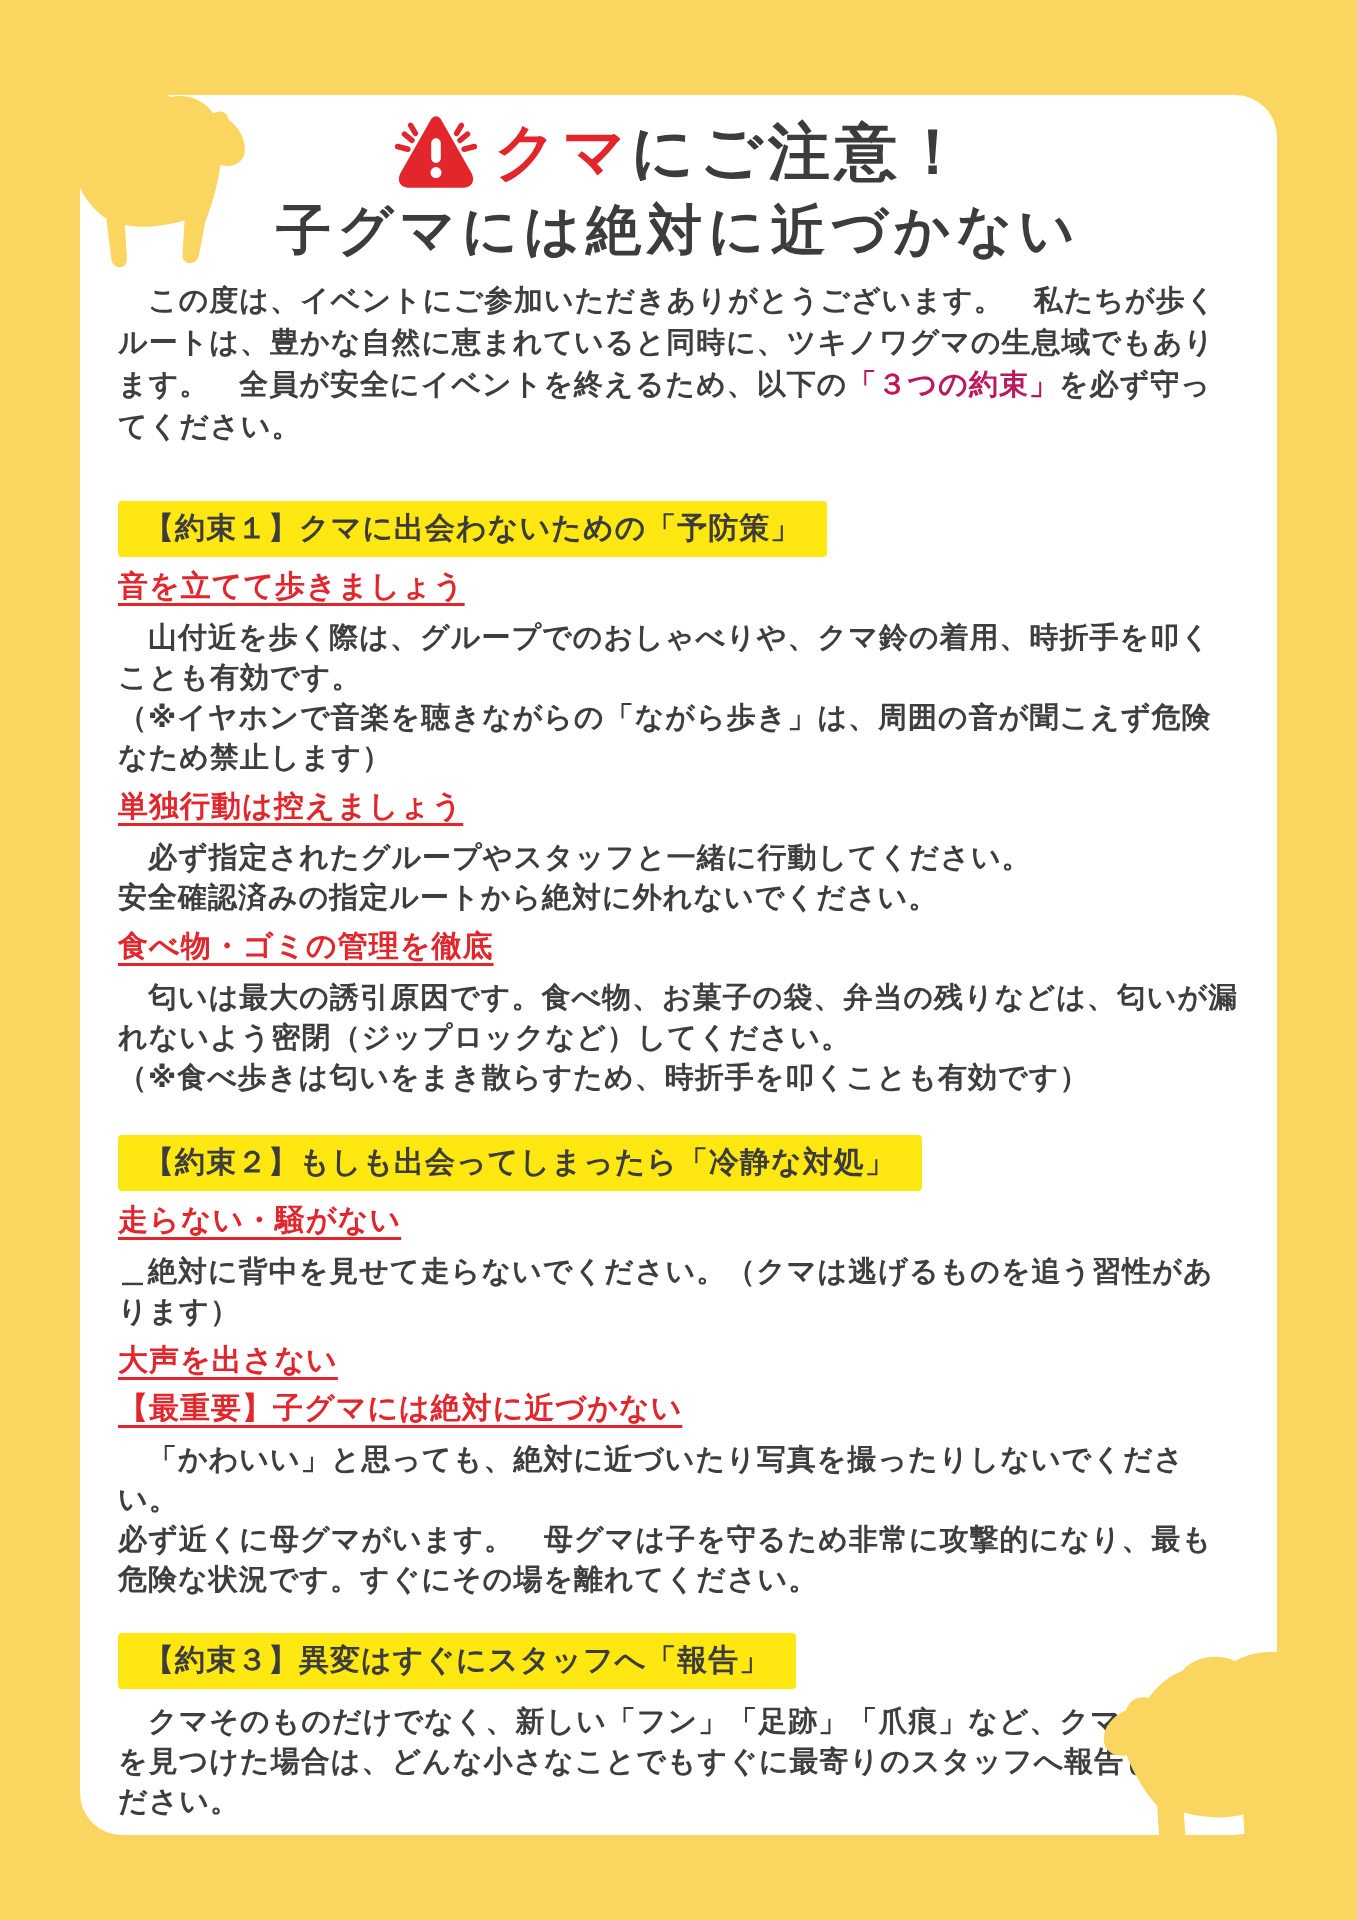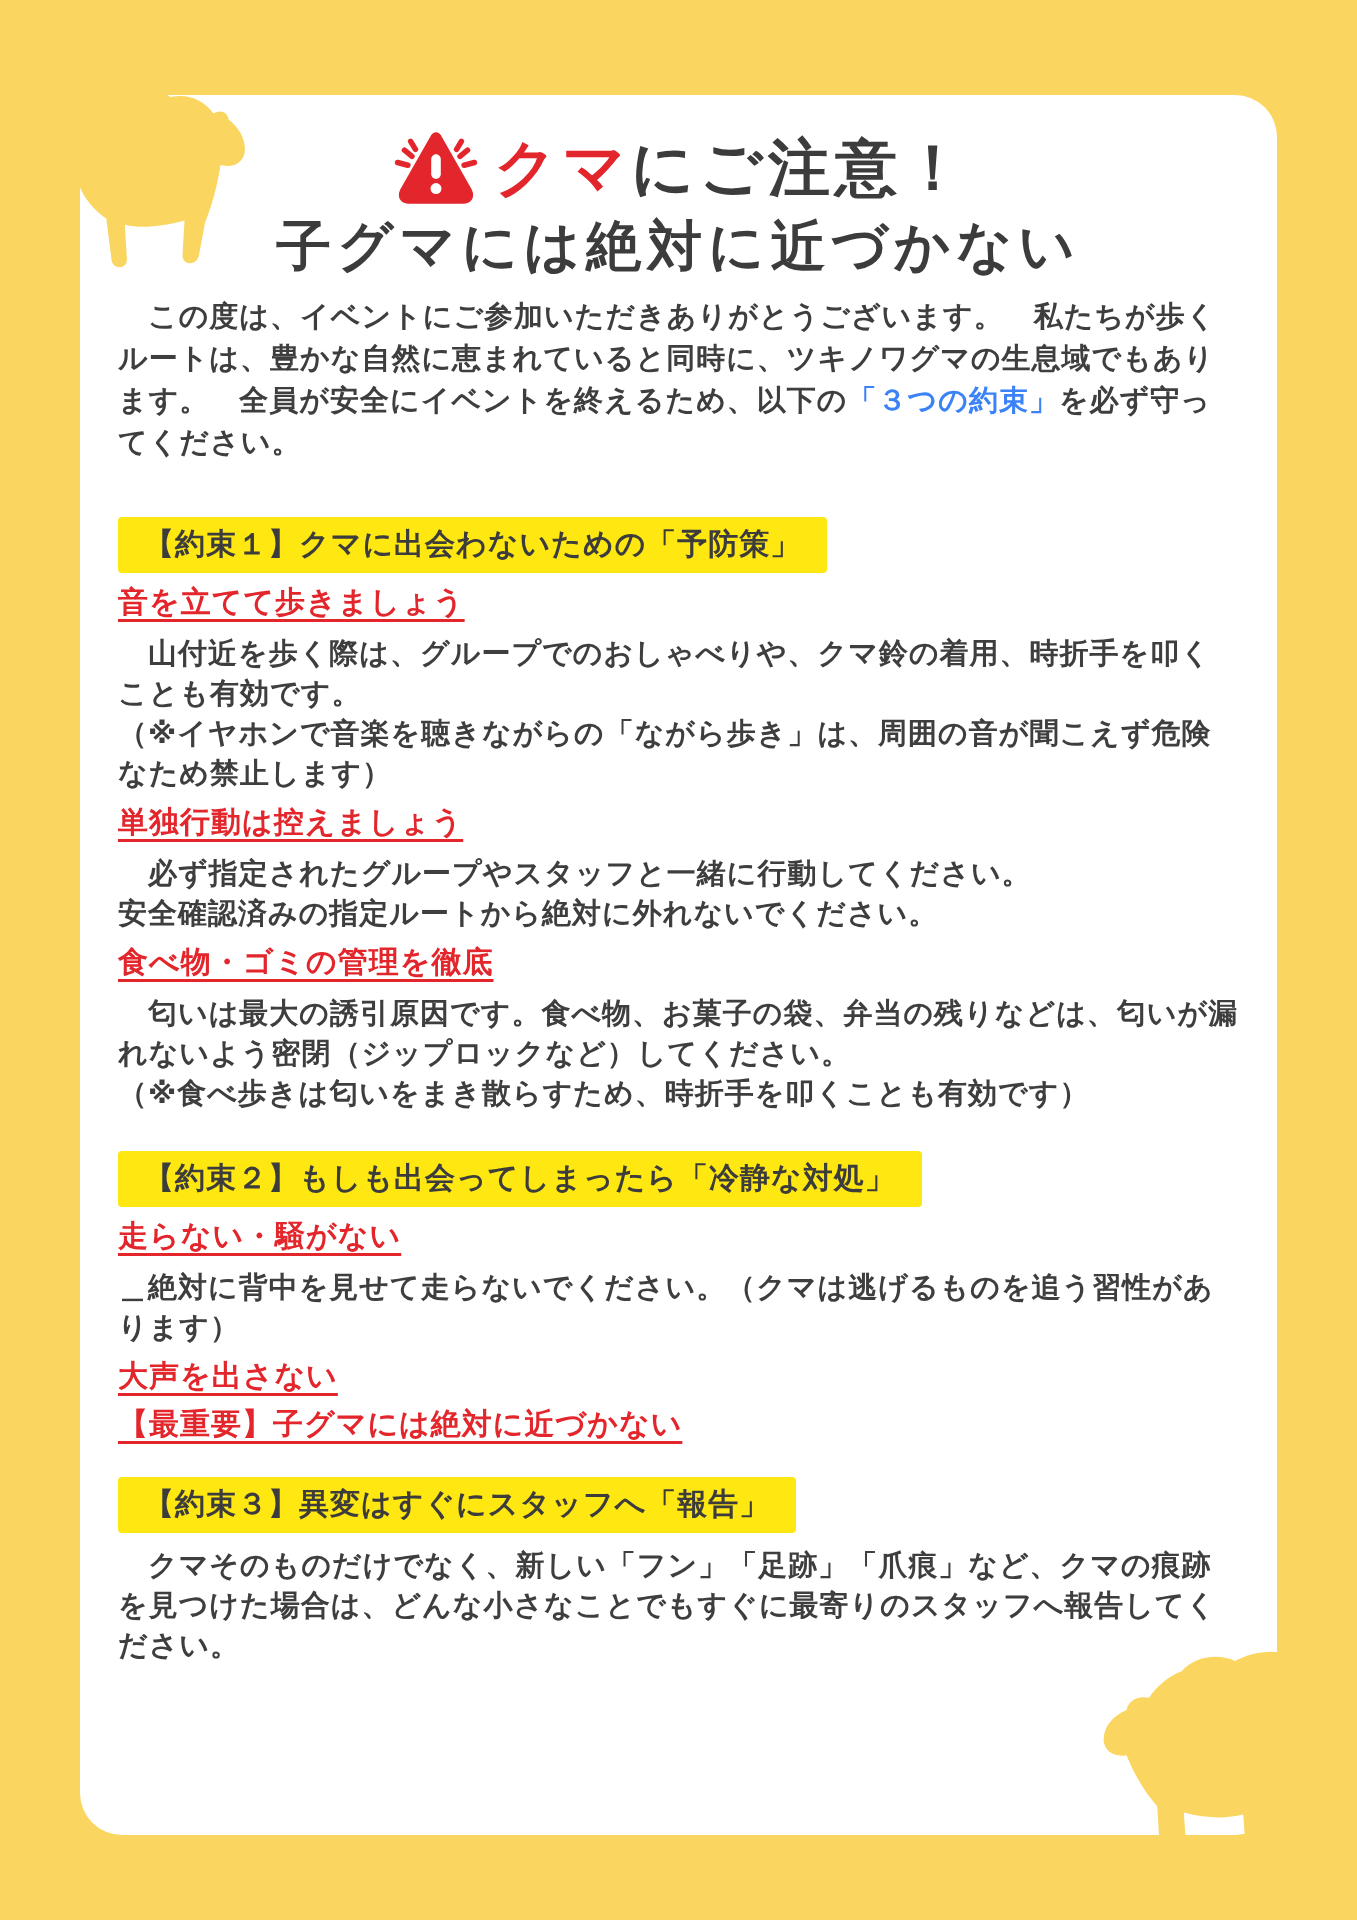--- a/index.html
+++ b/index.html
@@ -13,41 +13,41 @@
     color:#3E3E3E;
   }
   .card {
     position:absolute; z-index:1;
     left:80px; top:95px;
     width:1197px; height:1740px;
     background:#FFFFFF;
     border-radius:42px;
     box-sizing:border-box;
   }
-  .content { position:relative; padding:28px 38px 0 38px; }
+  .content { position:relative; padding:12px 38px 0 38px; }
 
   
   .title-row {
     display:flex; align-items:center; justify-content:center;
     gap:10px; margin-top:2px; height:86px;
   }
   .warn-wrap { width:96px; height:84px; flex:0 0 auto; }
   .title-text { font-size:62px; line-height:80px; letter-spacing:5px; color:#3C3C3C; }
   .title-red  { color:#E2262C; }
   .subtitle {
     text-align:center; font-size:55px; line-height:66px;
     letter-spacing:6px; color:#3C3C3C; margin-top:2px;
   }
 
   
   .intro {
     margin:16px 0 0 0;
     font-size:29px; line-height:42px; letter-spacing:1px;
   }
-  .red-inline { color:#3b82f6; }
+  .red-inline { color:#be185d; }
 
   
   .section-1 { margin-top:54px; }
   .section-2 { margin-top:38px; }
   .section-3 { margin-top:34px; }
   .badge {
     display:inline-block;
     background:#FFE711;
     border-radius:4px;
     padding:9px 26px 11px 26px;
@@ -128,20 +128,22 @@
         <div class="badge">【約束２】もしも出会ってしまったら「冷静な対処」</div>
         <div>
           <div class="item-heading">走らない・騒がない</div>
           <div class="item-body">＿絶対に背中を見せて走らないでください。（クマは逃げるものを追う習性があります）</div>
         </div>
         <div>
           <div class="item-heading">大声を出さない</div>
         </div>
         <div>
           <div class="item-heading"> 【最重要】子グマには絶対に近づかない</div>
+          <div class="item-body">　「かわいい」と思っても、絶対に近づいたり写真を撮ったりしないでください。
+必ず近くに母グマがいます。　母グマは子を守るため非常に攻撃的になり、最も危険な状況です。すぐにその場を離れてください。</div>
         </div>
       </section>
 
       <section class="section-3">
         <div class="badge">【約束３】異変はすぐにスタッフへ「報告」</div>
         <div class="item-body">　クマそのものだけでなく、新しい「フン」「足跡」「爪痕」など、クマの痕跡を見つけた場合は、どんな小さなことでもすぐに最寄りのスタッフへ報告してください。</div>
       </section>
 
     </div>
   </div>

